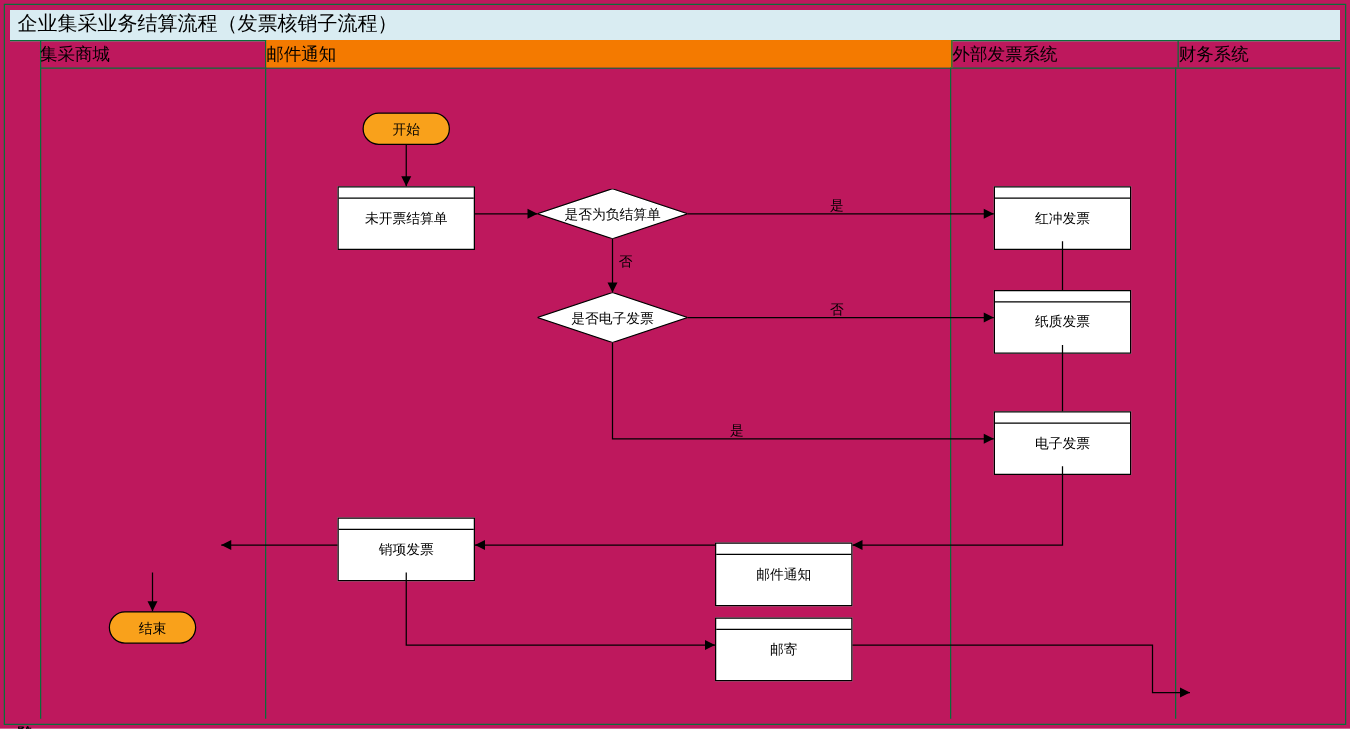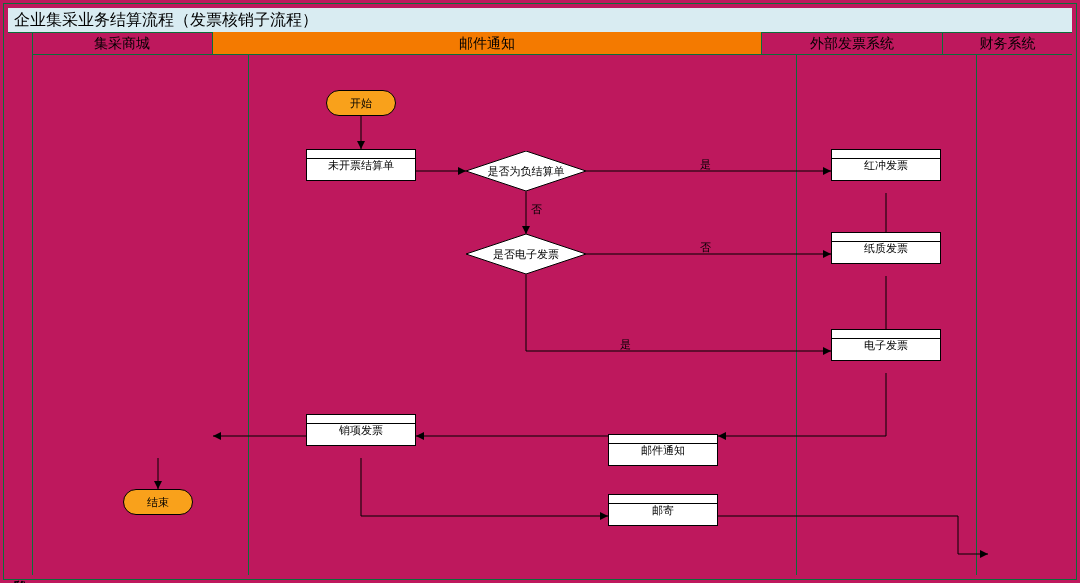--- a/index.html
+++ b/index.html
@@ -4,28 +4,28 @@
 <style>
   html,body{margin:0;padding:0;}
   body{font-family:"Microsoft YaHei","SimSun",sans-serif;background:#fff;}
   .frame{position:relative;width:1080px;height:583px;background:#be185d;}
   .outer{position:absolute;left:3px;top:3px;right:3px;bottom:3px;border:1px solid #0a6e3a;}
   .title{position:absolute;left:4px;top:4px;right:4px;height:24px;line-height:24px;
          background:#d9ecf2;border-bottom:1px solid #0a6e3a;font-size:16px;padding-left:6px;color:#000;}
   .side{position:absolute;left:4px;top:28px;width:24px;bottom:4px;border-right:1px solid #0a6e3a;}
   .side span{position:absolute;bottom:6px;left:4px;writing-mode:vertical-rl;font-size:14px;color:#000;}
   .lanes{position:absolute;left:28px;top:28px;right:4px;height:22px;border-bottom:1px solid #0a6e3a;
-         display:flex;font-size:14px;text-align:center;line-height:22px;}
+         display:flex;font-size:14px;text-align:left;line-height:22px;}
   .lane{border-right:1px solid #0a6e3a;}
   .lane:last-child{border-right:none;}
   .lane.hi{background:#f47a00;color:#000;}
-  .canvas{position:absolute;left:28px;top:50px;right:4px;bottom:4px;margin-left:36px;}
+  .canvas{position:absolute;left:28px;top:50px;right:4px;bottom:4px;}
   .canvas .vline{position:absolute;top:0;bottom:0;width:0;border-right:1px solid #0a6e3a;}
 
-  .proc{position:absolute;width:110px;height:32px;border:1px solid #000;background:#fff;
+  .proc{position:absolute;width:110px;height:51px;border:1px solid #000;background:#fff;
         font-size:11px;display:flex;align-items:center;justify-content:center;box-sizing:border-box;}
   .proc::before{content:"";position:absolute;left:0;right:0;top:8px;border-top:1px solid #000;}
   .proc span{position:relative;z-index:1;}
 
   .term{position:absolute;width:70px;height:26px;border:1px solid #000;border-radius:13px;
         background:#f9a11b;font-size:11px;display:flex;align-items:center;justify-content:center;box-sizing:border-box;}
 
   .dia{position:absolute;width:120px;height:40px;}
   .dia svg{position:absolute;left:0;top:0;width:100%;height:100%;}
   .dia span{position:absolute;left:0;right:0;top:0;bottom:0;display:flex;align-items:center;

